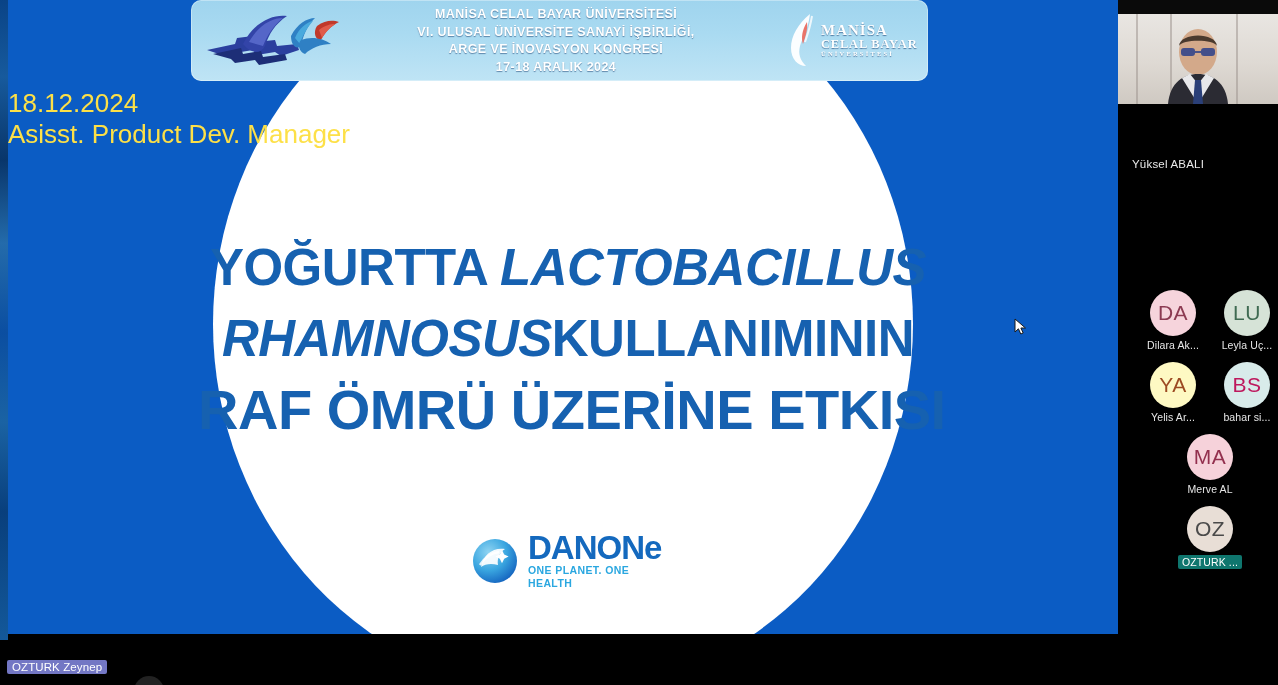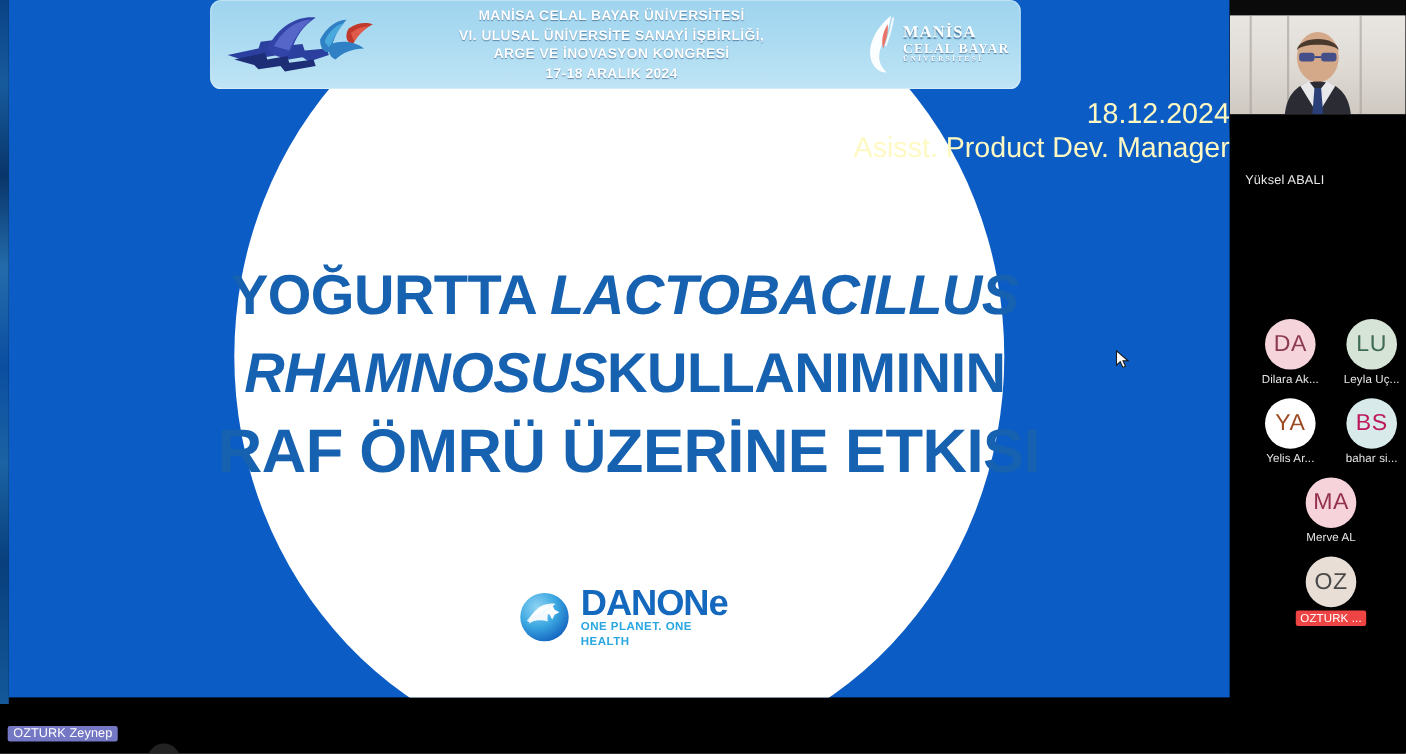--- a/index.html
+++ b/index.html
@@ -32,21 +32,21 @@
 
   
   .mcbu{position:absolute;right:10px;top:8px;width:130px;height:64px;display:flex;align-items:center;gap:5px;}
   .mcbu-flame{width:28px;height:56px;flex:0 0 28px;}
   .mcbu-wordmark{color:#ffffff;text-shadow:0 1px 1px rgba(20,60,110,.6);line-height:1;}
   .mcbu-l1{font-size:15px;font-weight:bold;letter-spacing:1px;font-family:"Liberation Serif",serif;}
   .mcbu-l2{font-size:12.5px;font-weight:bold;letter-spacing:.8px;font-family:"Liberation Serif",serif;}
   .mcbu-l3{font-size:6.5px;font-weight:bold;letter-spacing:2.2px;font-family:"Liberation Serif",serif;}
 
   
-  .meta{position:absolute;left:0;right:0;top:88px;text-align:right;color:#fef9c3;
+  .meta{position:absolute;left:0;right:0;top:88px;text-align:left;color:#fde047;
     font-size:26px;line-height:31px;font-weight:400;}
   .meta div{white-space:nowrap;}
 
   
   .title{position:absolute;left:190px;top:232px;width:740px;text-align:center;
     color:#1661b0;font-weight:bold;font-size:51px;line-height:71px;letter-spacing:-.5px;}
   .title .ital{font-style:italic;}
   .t-l1,.t-l2,.t-l3{white-space:nowrap;}
   .t-l3{font-size:56px;}
 
@@ -66,21 +66,21 @@
   .vid-wallline{position:absolute;top:14px;width:2px;height:90px;background:rgba(160,152,145,.55);}
   .vid-person{position:absolute;left:36px;top:26px;width:88px;height:78px;}
   .vid-name{position:absolute;left:14px;top:158px;color:#e9e9e9;font-size:11.5px;letter-spacing:.2px;}
 
   .grid{position:absolute;left:12px;top:290px;width:160px;}
   .row{display:flex;justify-content:center;gap:12px;margin-bottom:11px;}
   .cell{width:62px;display:flex;flex-direction:column;align-items:center;}
   .avatar{width:46px;height:46px;border-radius:50%;display:flex;align-items:center;justify-content:center;
     font-size:21px;font-weight:400;letter-spacing:.5px;}
   .pname{margin-top:3px;font-size:10.5px;color:#e6e6e6;white-space:nowrap;letter-spacing:.1px;}
-  .pname.hl{background:#ef4444;color:#ffffff;padding:1px 4px;border-radius:2px;}
+  .pname.hl{background:#0f766e;color:#ffffff;padding:1px 4px;border-radius:2px;}
 
   
   .self-label{position:absolute;left:7px;top:660px;background:#7377c4;color:#ffffff;
     font-size:11.5px;padding:1px 5px;border-radius:2px;letter-spacing:.1px;}
   .ghost-circle{position:absolute;left:134px;top:676px;width:30px;height:30px;border-radius:50%;
     background:#2e2e2e;opacity:.75;}
 
   
   .cursor{position:absolute;left:1014px;top:318px;width:14px;height:18px;}
 </style>
@@ -199,21 +199,21 @@
           <div class="pname">Dilara Ak...</div>
         </div>
         <div class="cell">
           <div class="avatar" style="background:#d6e3d7;color:#3f6b52;">LU</div>
           <div class="pname">Leyla Uç...</div>
         </div>
       </div>
 
       <div class="row">
         <div class="cell">
-          <div class="avatar" style="background:#ffffff;color:#9c4a22;">YA</div>
+          <div class="avatar" style="background:#fef9c3;color:#9c4a22;">YA</div>
           <div class="pname">Yelis Ar...</div>
         </div>
         <div class="cell">
           <div class="avatar" style="background:#d8ebea;color:#be185d;">BS</div>
           <div class="pname">bahar  si...</div>
         </div>
       </div>
 
       <div class="row">
         <div class="cell">

